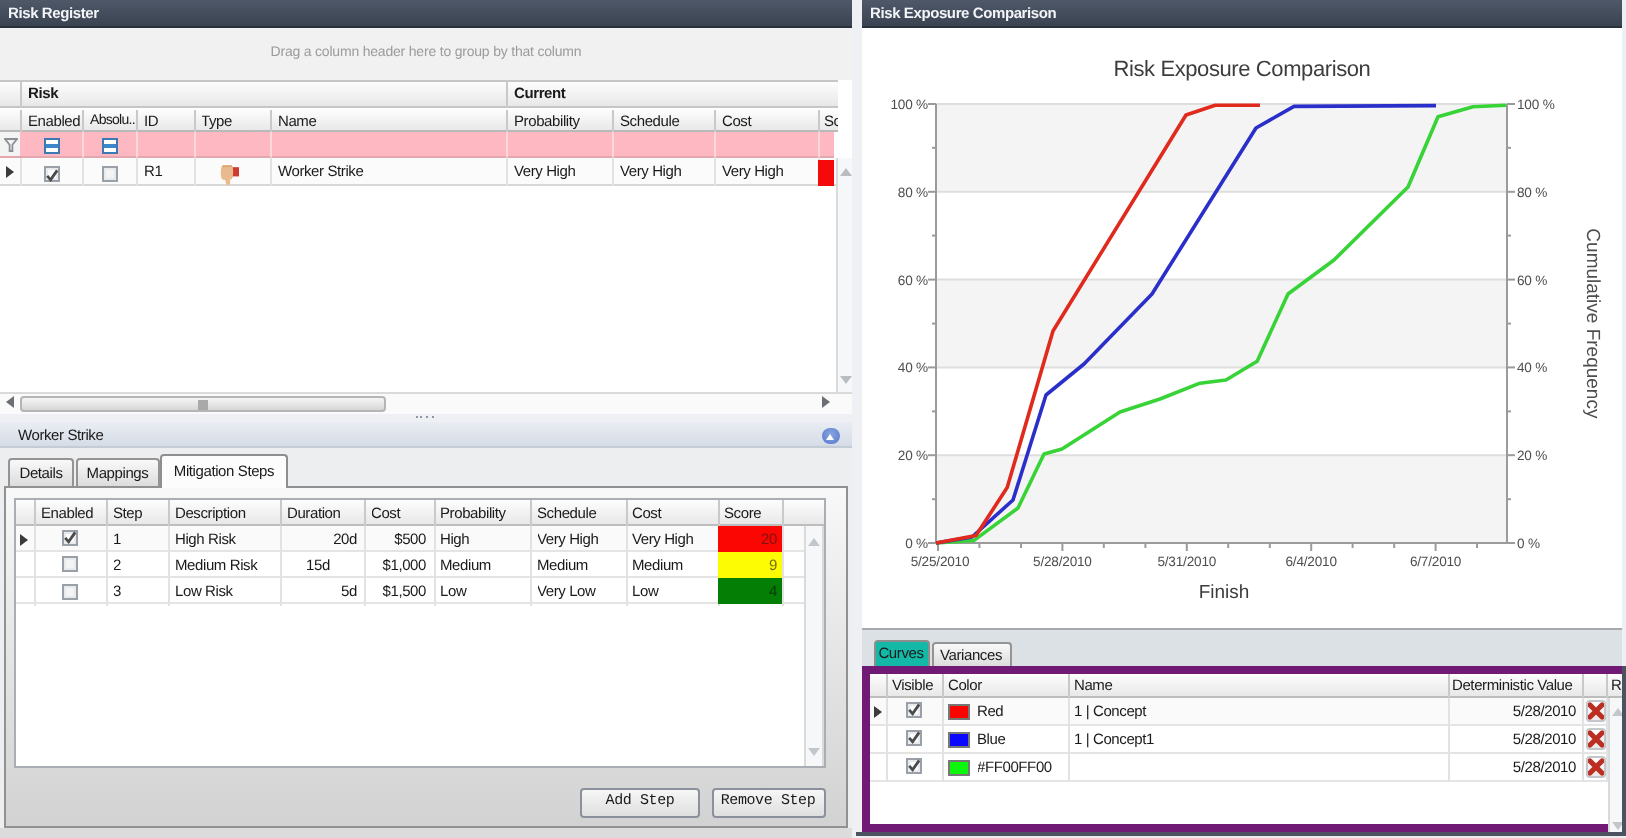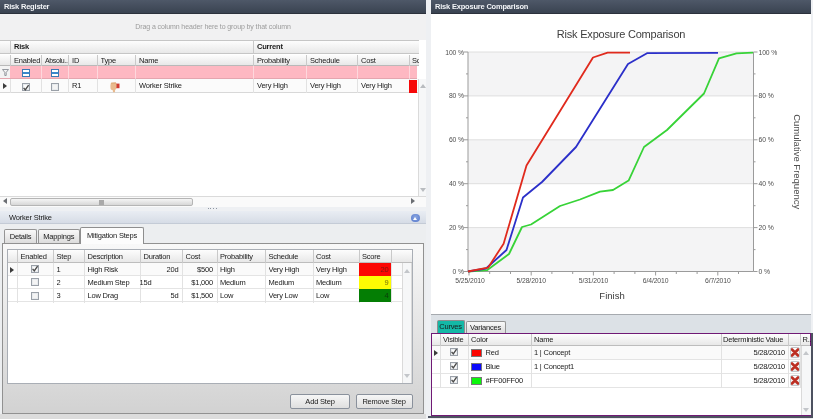--- a/index.html
+++ b/index.html
@@ -6,21 +6,21 @@
 html,body{width:813px;height:419px;overflow:hidden;}
 body{font-family:"Liberation Sans",sans-serif;background:#eef0f3;position:relative;font-size:7.5px;color:#1a1a1a;}
 .abs{position:absolute;}
 .titlebar{background:linear-gradient(#4e5868,#3a4351);color:#f2f4f7;font-weight:bold;font-size:7.5px;line-height:14px;padding-left:4px;letter-spacing:-0.2px;border-bottom:1px solid #2b313c;}
 .hdrbg{background:linear-gradient(#fdfdfd,#e8e8e8);}
 .cell{position:absolute;overflow:hidden;white-space:nowrap;letter-spacing:-0.2px;}
 .vline{position:absolute;width:1px;background:#c9c9c9;}
 .vline2{position:absolute;width:1px;background:#e2e2e2;}
 .cb{position:absolute;width:8px;height:8px;background:#fdfdfd;border:1px solid #9aa0a8;box-shadow:inset 0 0 0 1px #e8ebee;}
 .tab{position:absolute;background:linear-gradient(#f9f9f9,#dcdcdc);border:1px solid #949494;border-bottom:none;border-radius:2px 2px 0 0;text-align:center;letter-spacing:-0.2px;}
-.btn{position:absolute;background:linear-gradient(#f6f6f6,#dfdfdf);border:1px solid #8a919c;border-radius:2px;text-align:center;letter-spacing:-0.2px;}
+.btn{position:absolute;background:linear-gradient(#f6f6f6,#dfdfdf);border:1px solid #8a919c;border-radius:2px;text-align:center;letter-spacing:-0.2px;font-family:Liberation Mono, monospace;}
 .arrow{position:absolute;width:0;height:0;}
 .sc-track-v{position:absolute;background:#f6f7f8;border-left:1px solid #dadada;}
 </style>
 </head>
 <body>
 
 <div class="abs" style="left:0;top:0;width:426px;height:207px;background:#fff;">
   <div class="titlebar abs" style="left:0;top:0;width:426px;height:14px;">Risk Register</div>
 
   <div class="abs" style="left:0;top:14px;width:426px;height:26px;background:#f1f1f2;color:#9b9b9b;text-align:center;line-height:26px;font-size:7px;letter-spacing:-0.1px;">Drag a column header here to group by that column</div>
@@ -166,24 +166,24 @@
     <div class="cb" style="left:23.5px;top:15.5px;"></div>
     <svg class="abs" style="left:23.8px;top:15.8px;" width="8" height="8" viewBox="0 0 8 8">
         <path d="M1.6 3.9 L3.3 5.9 L6.6 1.2" fill="none" stroke="#4a4a4a" stroke-width="1.4"></path>
       </svg>
     <div class="cb" style="left:23.5px;top:28.8px;background:#f4f4f4;"></div>
     <div class="cb" style="left:23.5px;top:42.1px;background:#f4f4f4;"></div>
     <div class="cell" style="left:49px;top:13px;width:26px;height:13.3px;line-height:13.3px;">1</div>
     <div class="cell" style="left:49px;top:26.3px;width:26px;height:13.3px;line-height:13.3px;">2</div>
     <div class="cell" style="left:49px;top:39.6px;width:26px;height:13.3px;line-height:13.3px;">3</div>
     <div class="cell" style="left:80px;top:13px;width:51px;height:13.3px;line-height:13.3px;">High Risk</div>
-    <div class="cell" style="left:80px;top:26.3px;width:51px;height:13.3px;line-height:13.3px;">Medium Step</div>
-    <div class="cell" style="left:80px;top:39.6px;width:51px;height:13.3px;line-height:13.3px;">Low Drag</div>
+    <div class="cell" style="left:80px;top:26.3px;width:51px;height:13.3px;line-height:13.3px;">Medium Risk</div>
+    <div class="cell" style="left:80px;top:39.6px;width:51px;height:13.3px;line-height:13.3px;">Low Risk</div>
     <div class="cell" style="left:132px;top:13px;width:39px;height:13.3px;line-height:13.3px;text-align:right;">20d</div>
-    <div class="cell" style="left:132px;top:26.3px;width:39px;height:13.3px;line-height:13.3px;text-align:left;">15d</div>
+    <div class="cell" style="left:132px;top:26.3px;width:39px;height:13.3px;line-height:13.3px;text-align:center;">15d</div>
     <div class="cell" style="left:132px;top:39.6px;width:39px;height:13.3px;line-height:13.3px;text-align:right;">5d</div>
     <div class="cell" style="left:170px;top:13px;width:35.5px;height:13.3px;line-height:13.3px;text-align:right;">$500</div>
     <div class="cell" style="left:170px;top:26.3px;width:35.5px;height:13.3px;line-height:13.3px;text-align:right;">$1,000</div>
     <div class="cell" style="left:170px;top:39.6px;width:35.5px;height:13.3px;line-height:13.3px;text-align:right;">$1,500</div>
     <div class="cell" style="left:212.5px;top:13px;width:44px;height:13.3px;line-height:13.3px;">High</div>
     <div class="cell" style="left:212.5px;top:26.3px;width:44px;height:13.3px;line-height:13.3px;">Medium</div>
     <div class="cell" style="left:212.5px;top:39.6px;width:44px;height:13.3px;line-height:13.3px;">Low</div>
     <div class="cell" style="left:261px;top:13px;width:43px;height:13.3px;line-height:13.3px;">Very High</div>
     <div class="cell" style="left:261px;top:26.3px;width:43px;height:13.3px;line-height:13.3px;">Medium</div>
     <div class="cell" style="left:261px;top:39.6px;width:43px;height:13.3px;line-height:13.3px;">Very Low</div>
@@ -297,21 +297,21 @@
       <polyline stroke="#37d337" points="37,257.5 56,256.2 78,240 91,213 100,210.5 129,192 149,185.5 169,177.6 182,176 197.6,166.6 213,133 236,116 273,79.5 288,44.4 305.5,39.4 322,38.6"></polyline>
       <polyline stroke="#2b2fc9" points="37,257.5 55,254.5 75.5,236 92,183.5 111,168 145,133 197,50 216,39.2 287,38.8"></polyline>
       <polyline stroke="#e02a1d" points="37,257.5 57,253.7 72.6,229.8 95.5,151.5 162,43.5 176.6,38.6 199,38.6"></polyline>
     </g>
   </svg>
   </div>
 
   <div class="abs" style="left:0;top:315px;width:380px;height:17.5px;background:#dce1e6;"></div>
   <div class="tab" style="left:34.5px;top:321px;width:40px;height:12px;line-height:11px;">Variances</div>
   <div class="tab" style="left:5.5px;top:320px;width:28px;height:13px;line-height:12px;z-index:3;background:#14b8a6;border-color:#8e8e8e;">Curves</div>
-  <div class="abs" style="left:0;top:332.5px;width:379.5px;height:83px;background:#fff;border:1px solid #701a75;">
+  <div class="abs" style="left:0;top:332.5px;width:379.5px;height:83px;background:#fff;border:4px solid #701a75;">
     <div class="abs hdrbg" style="left:0;top:0;width:377.5px;height:12px;border-bottom:1px solid #bdbdbd;"></div>
     <div class="vline" style="left:7.5px;top:0;height:12px;"></div>
     <div class="vline" style="left:35.5px;top:0;height:12px;"></div>
     <div class="vline" style="left:98.5px;top:0;height:12px;"></div>
     <div class="vline" style="left:288.5px;top:0;height:12px;"></div>
     <div class="vline" style="left:355.5px;top:0;height:12px;"></div>
     <div class="vline" style="left:368px;top:0;height:12px;"></div>
     <div class="cell" style="left:11px;top:0;width:24px;height:12px;line-height:12px;">Visible</div>
     <div class="cell" style="left:39px;top:0;width:55px;height:12px;line-height:12px;">Color</div>
     <div class="cell" style="left:102px;top:0;width:180px;height:12px;line-height:12px;">Name</div>

